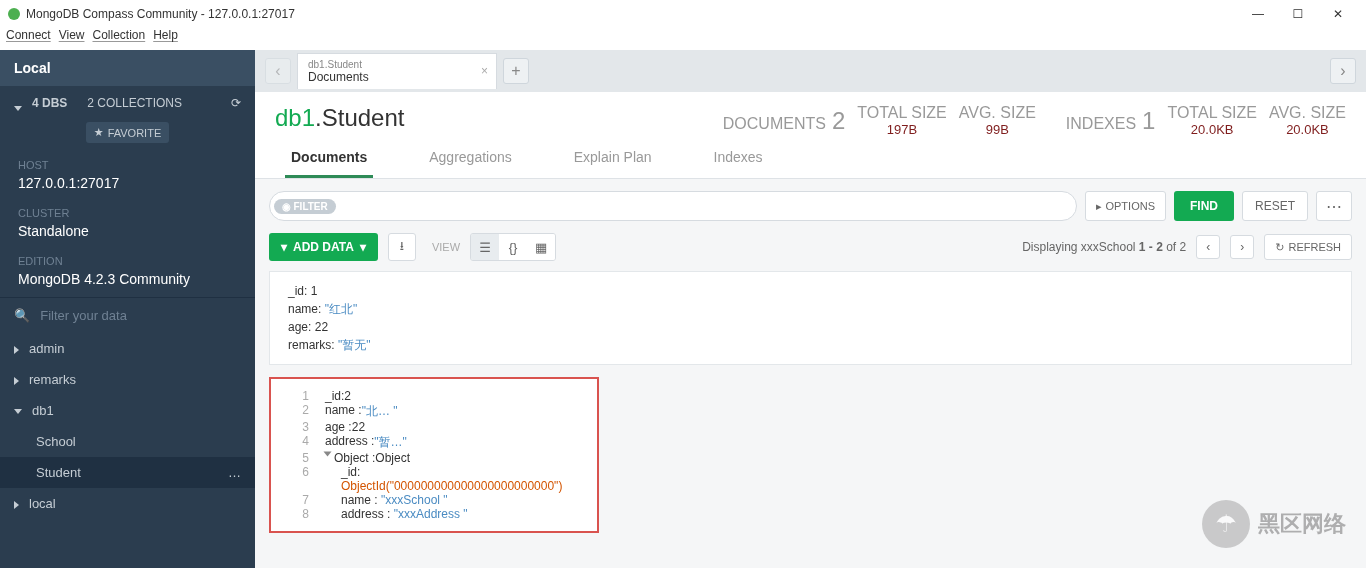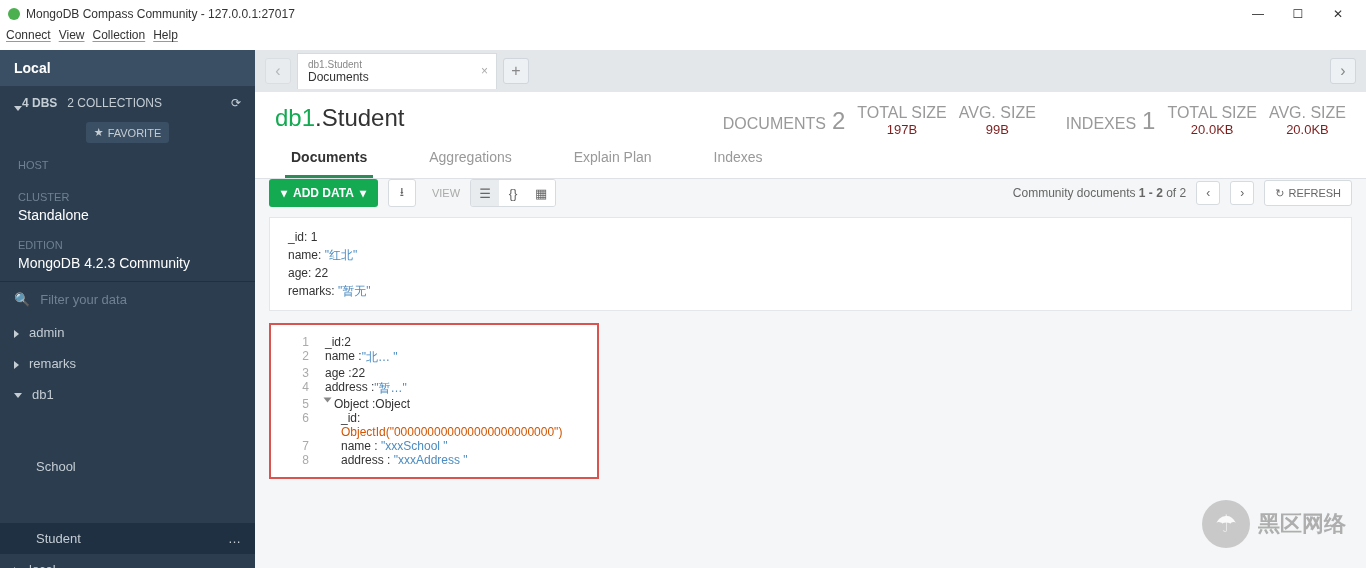--- a/index.html
+++ b/index.html
@@ -6,33 +6,33 @@
 body { width: 1366px; height: 568px; overflow: hidden; background: #fff; display: flex; flex-direction: column; }
 .titlebar { height: 28px; background: #fff; display: flex; align-items: center; padding: 0 8px; font-size: 12px; color: #333; }
 .titlebar-icon { width: 12px; height: 12px; background: #4caf50; border-radius: 50%; margin-right: 6px; }
 .titlebar-spacer { flex: 1; }
 .win-btn { width: 40px; height: 28px; display: flex; align-items: center; justify-content: center; color: #333; }
 .menubar { height: 22px; display: flex; align-items: flex-start; padding: 0 6px; font-size: 12px; gap: 8px; color: #333; }
 .menubar span { text-decoration: underline; text-decoration-color: #999; text-underline-offset: 2px; }
 .main { flex: 1; display: flex; overflow: hidden; }
 .sidebar { width: 255px; background: #2b3d4f; color: #c5cdd4; display: flex; flex-direction: column; font-size: 13px; }
 .side-head { background: #3a4f63; color: #fff; font-weight: bold; padding: 10px 14px; font-size: 14px; }
-.side-row { display: flex; align-items: flex-end; padding: 10px 14px; color: #c5cdd4; font-size: 12px; }
+.side-row { display: flex; align-items: flex-end; padding: 10px 14px; gap: 10px; color: #c5cdd4; font-size: 12px; }
 .chev { display:inline-block; width:0;height:0;border-left:4px solid transparent;border-right:4px solid transparent;border-top:5px solid #c5cdd4; transform: translateY(1px);}
 .chev.right{border-top:4px solid transparent;border-bottom:4px solid transparent;border-left:5px solid #c5cdd4;border-right:none;}
 .side-row .refresh { margin-left: auto; }
 .fav-btn { background: #3a4f63; color: #c5cdd4; font-size: 11px; padding: 4px 8px; border-radius: 3px; display: inline-flex; align-items: center; gap: 4px; margin: 0 auto; }
 .side-block { padding: 6px 18px 10px; }
 .side-label { color: #6f8193; font-size: 11px; text-transform: uppercase; margin-bottom: 4px; }
 .side-val { color: #fff; font-size: 14px; }
 .search-row { display: flex; align-items: center; padding: 10px 14px; border-top: 1px solid #1f3042; }
 .search-row input { background: transparent; border: none; color: #c5cdd4; font-size: 13px; margin-left: 10px; flex: 1; outline: none; }
 .search-row input::placeholder { color: #6f8193; }
 .db-item { display: flex; align-items: center; padding: 8px 14px; gap: 10px; color: #c5cdd4; }
-.coll-item { padding: 8px 14px 8px 36px; color: #c5cdd4; margin-top: 41px; }
+.coll-item { padding: 8px 14px 8px 36px; color: #c5cdd4; }
 .coll-item.active { background: #1f3042; display:flex; justify-content:space-between; align-items:center; }
 .content { flex: 1; background: #f5f6f7; display: flex; flex-direction: column; overflow: hidden; }
 .tabbar { height: 42px; background: #e3e7ea; display: flex; align-items: center; padding: 0 10px; gap: 6px; }
 .nav-btn { width: 26px; height: 26px; border: 1px solid #cfd6dc; background: #eef1f3; border-radius: 3px; display:flex;align-items:center;justify-content:center; color:#888;}
 .nav-btn.disabled{opacity:.5;}
 .tab { width: 200px; height: 36px; background: #fff; border:1px solid #d6dbe0; border-bottom:none; padding: 4px 10px; font-size: 12px; display:flex; flex-direction:column; justify-content:center; position:relative;}
 .tab .t1{color:#888;font-size:10px;}
 .tab .t2{color:#333;font-weight:500;}
 .tab .close{position:absolute;right:8px;top:10px;color:#aaa;}
 .tabbar-spacer{flex:1;}
@@ -108,20 +108,21 @@
       <span class="chev"></span>
       <span><b>4 DBS</b></span>
       <span style="margin-left:10px;">2 COLLECTIONS</span>
       <span class="refresh">⟳</span>
     </div>
     <div style="text-align:center;padding:2px 0 10px;">
       <span class="fav-btn">★ <span>FAVORITE</span></span>
     </div>
     <div class="side-block">
       <div class="side-label">HOST</div>
+      <div class="side-val">127.0.0.1:27017</div>
     </div>
     <div class="side-block">
       <div class="side-label">CLUSTER</div>
       <div class="side-val">Standalone</div>
     </div>
     <div class="side-block">
       <div class="side-label">EDITION</div>
       <div class="side-val">MongoDB 4.2.3 Community</div>
     </div>
     <div class="search-row">
@@ -198,33 +199,42 @@
       </div>
     </div>
 
     <div class="subtabs">
       <div class="subtab active">Documents</div>
       <div class="subtab">Aggregations</div>
       <div class="subtab">Explain Plan</div>
       <div class="subtab">Indexes</div>
     </div>
 
+    <div class="filterbar">
+      <div class="filter-input">
+          <span class="filter-pill">◉ FILTER</span>
+        </div>
+      <div class="opt-btn">▸ <span>OPTIONS</span></div>
+      <button class="find-btn">FIND</button>
+      <button class="reset-btn">RESET</button>
+      <div class="dots-btn">⋯</div>
+    </div>
 
     <div class="toolbar">
       <button class="add-btn">▾ <span>ADD DATA</span> ▾</button>
       <div class="tb-icon">⭳</div>
       <span class="view-lbl">VIEW</span>
       <div class="view-group">
         <div class="view-opt active">☰</div>
         <div class="view-opt">{}</div>
         <div class="view-opt">▦</div>
       </div>
       <div class="toolbar-spacer"></div>
       <div class="pager">
-        <span><span>Community documents </span><b>1 - 2</b><span> of 2</span></span>
+        <span><span>Displaying xxxSchool </span><b>1 - 2</b><span> of 2</span></span>
         <div class="pg-btn">‹</div>
         <div class="pg-btn">›</div>
         <div class="refresh-btn">↻ <span>REFRESH</span></div>
       </div>
     </div>
 
     <div class="docs-area">
       <div class="doc-card" style="">
         <div class="kv"><span class="k">_id:</span> <span>1</span></div>
         <div class="kv"><span class="k">name:</span> <span class="v-str">"红北"</span></div>

